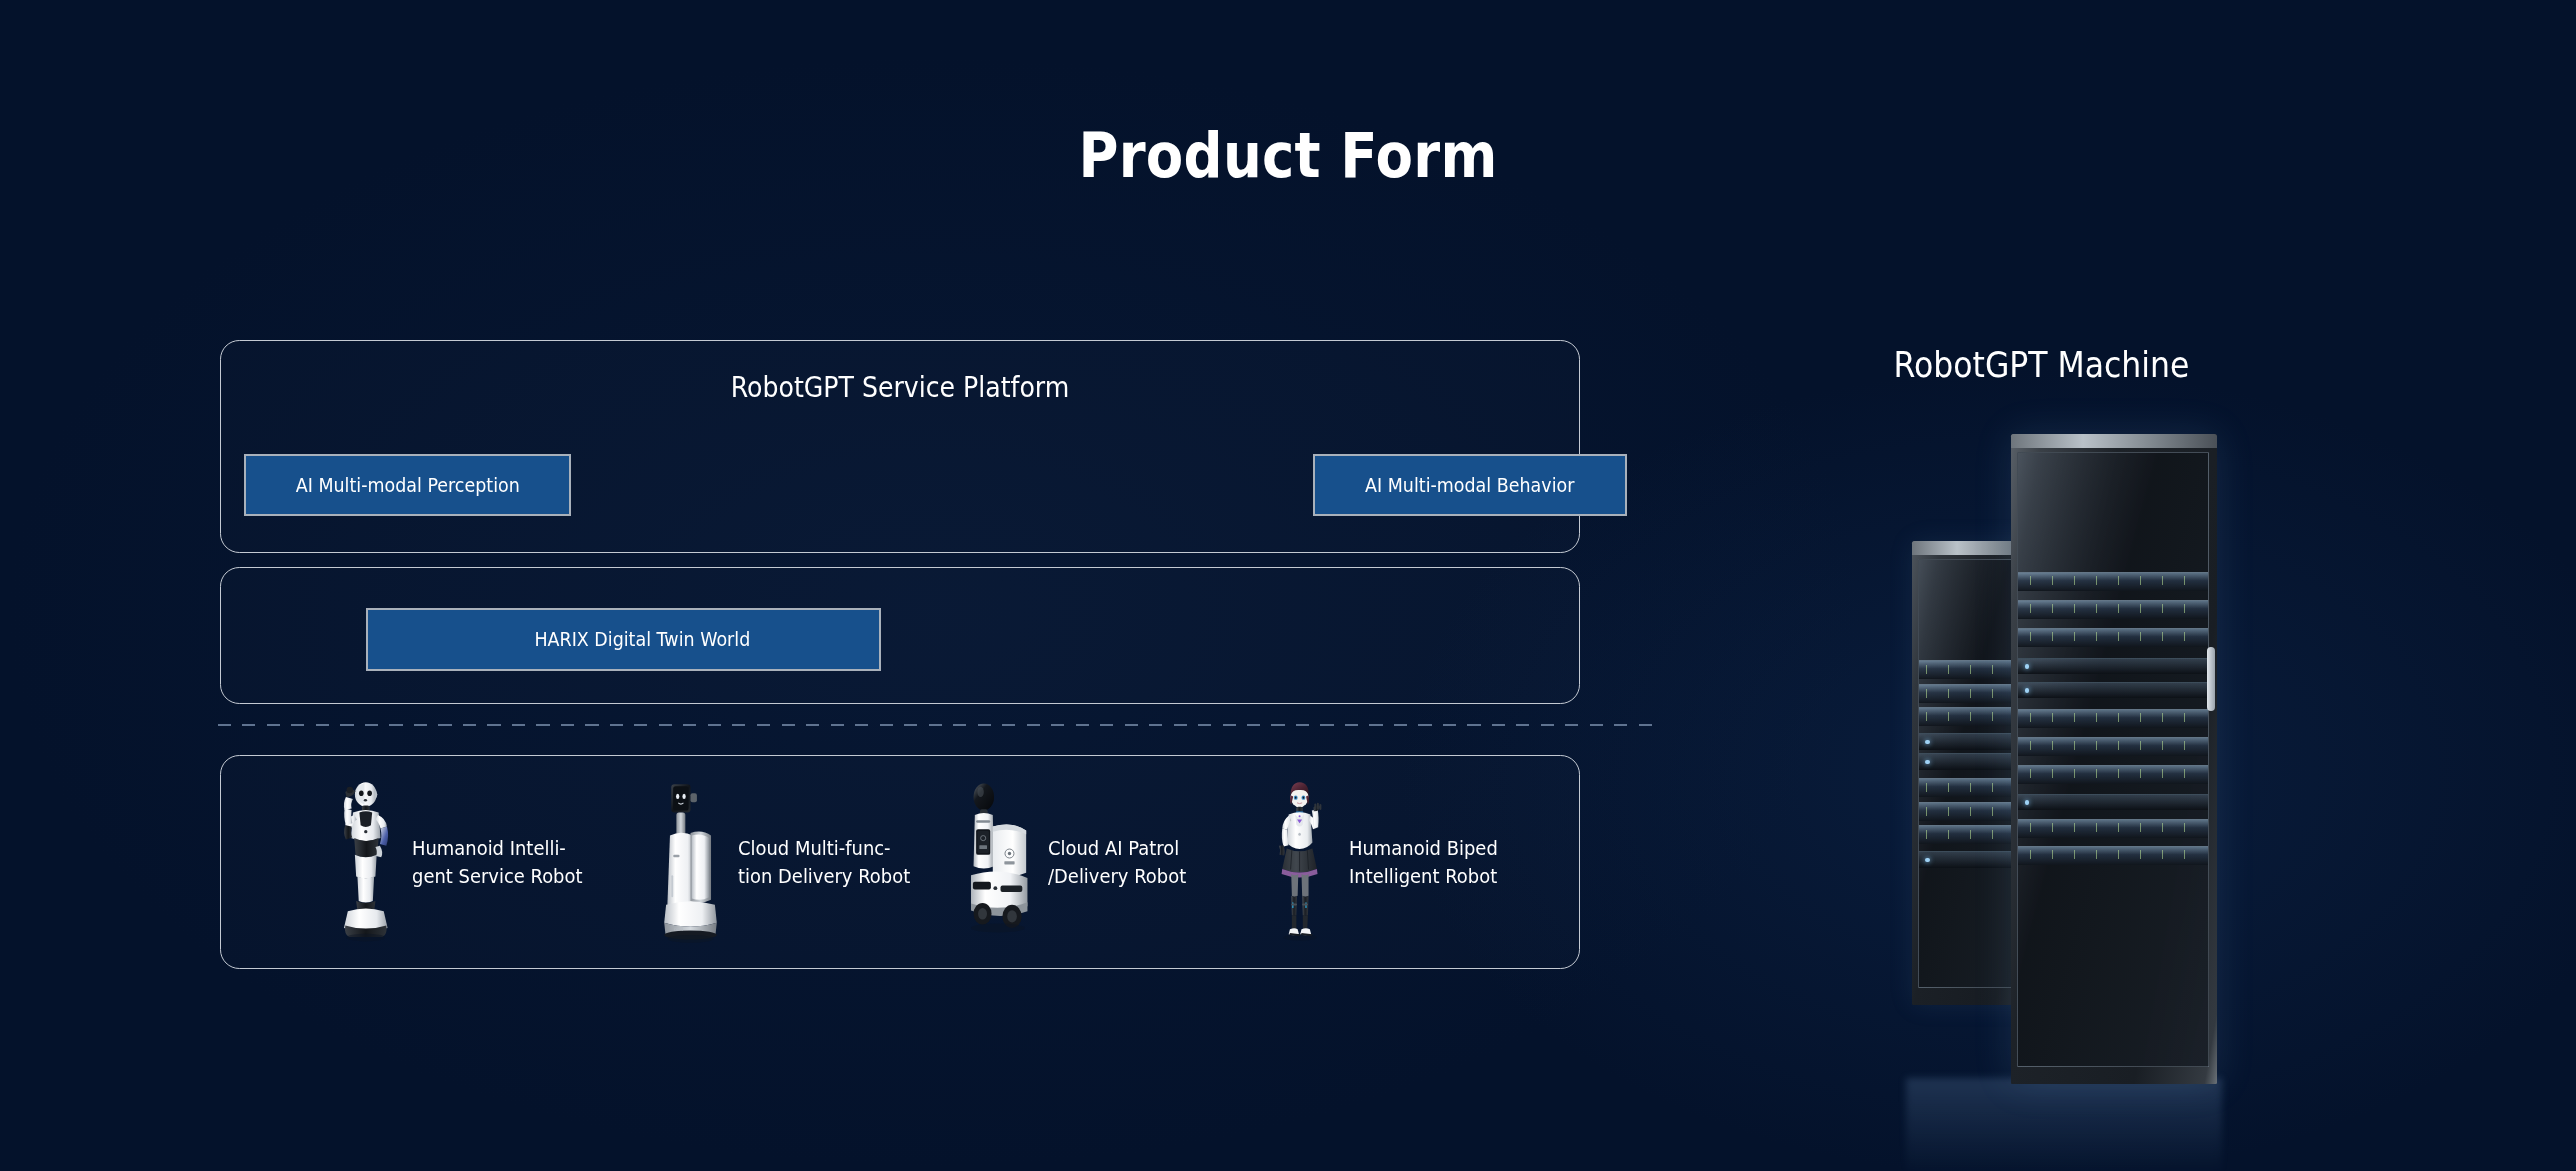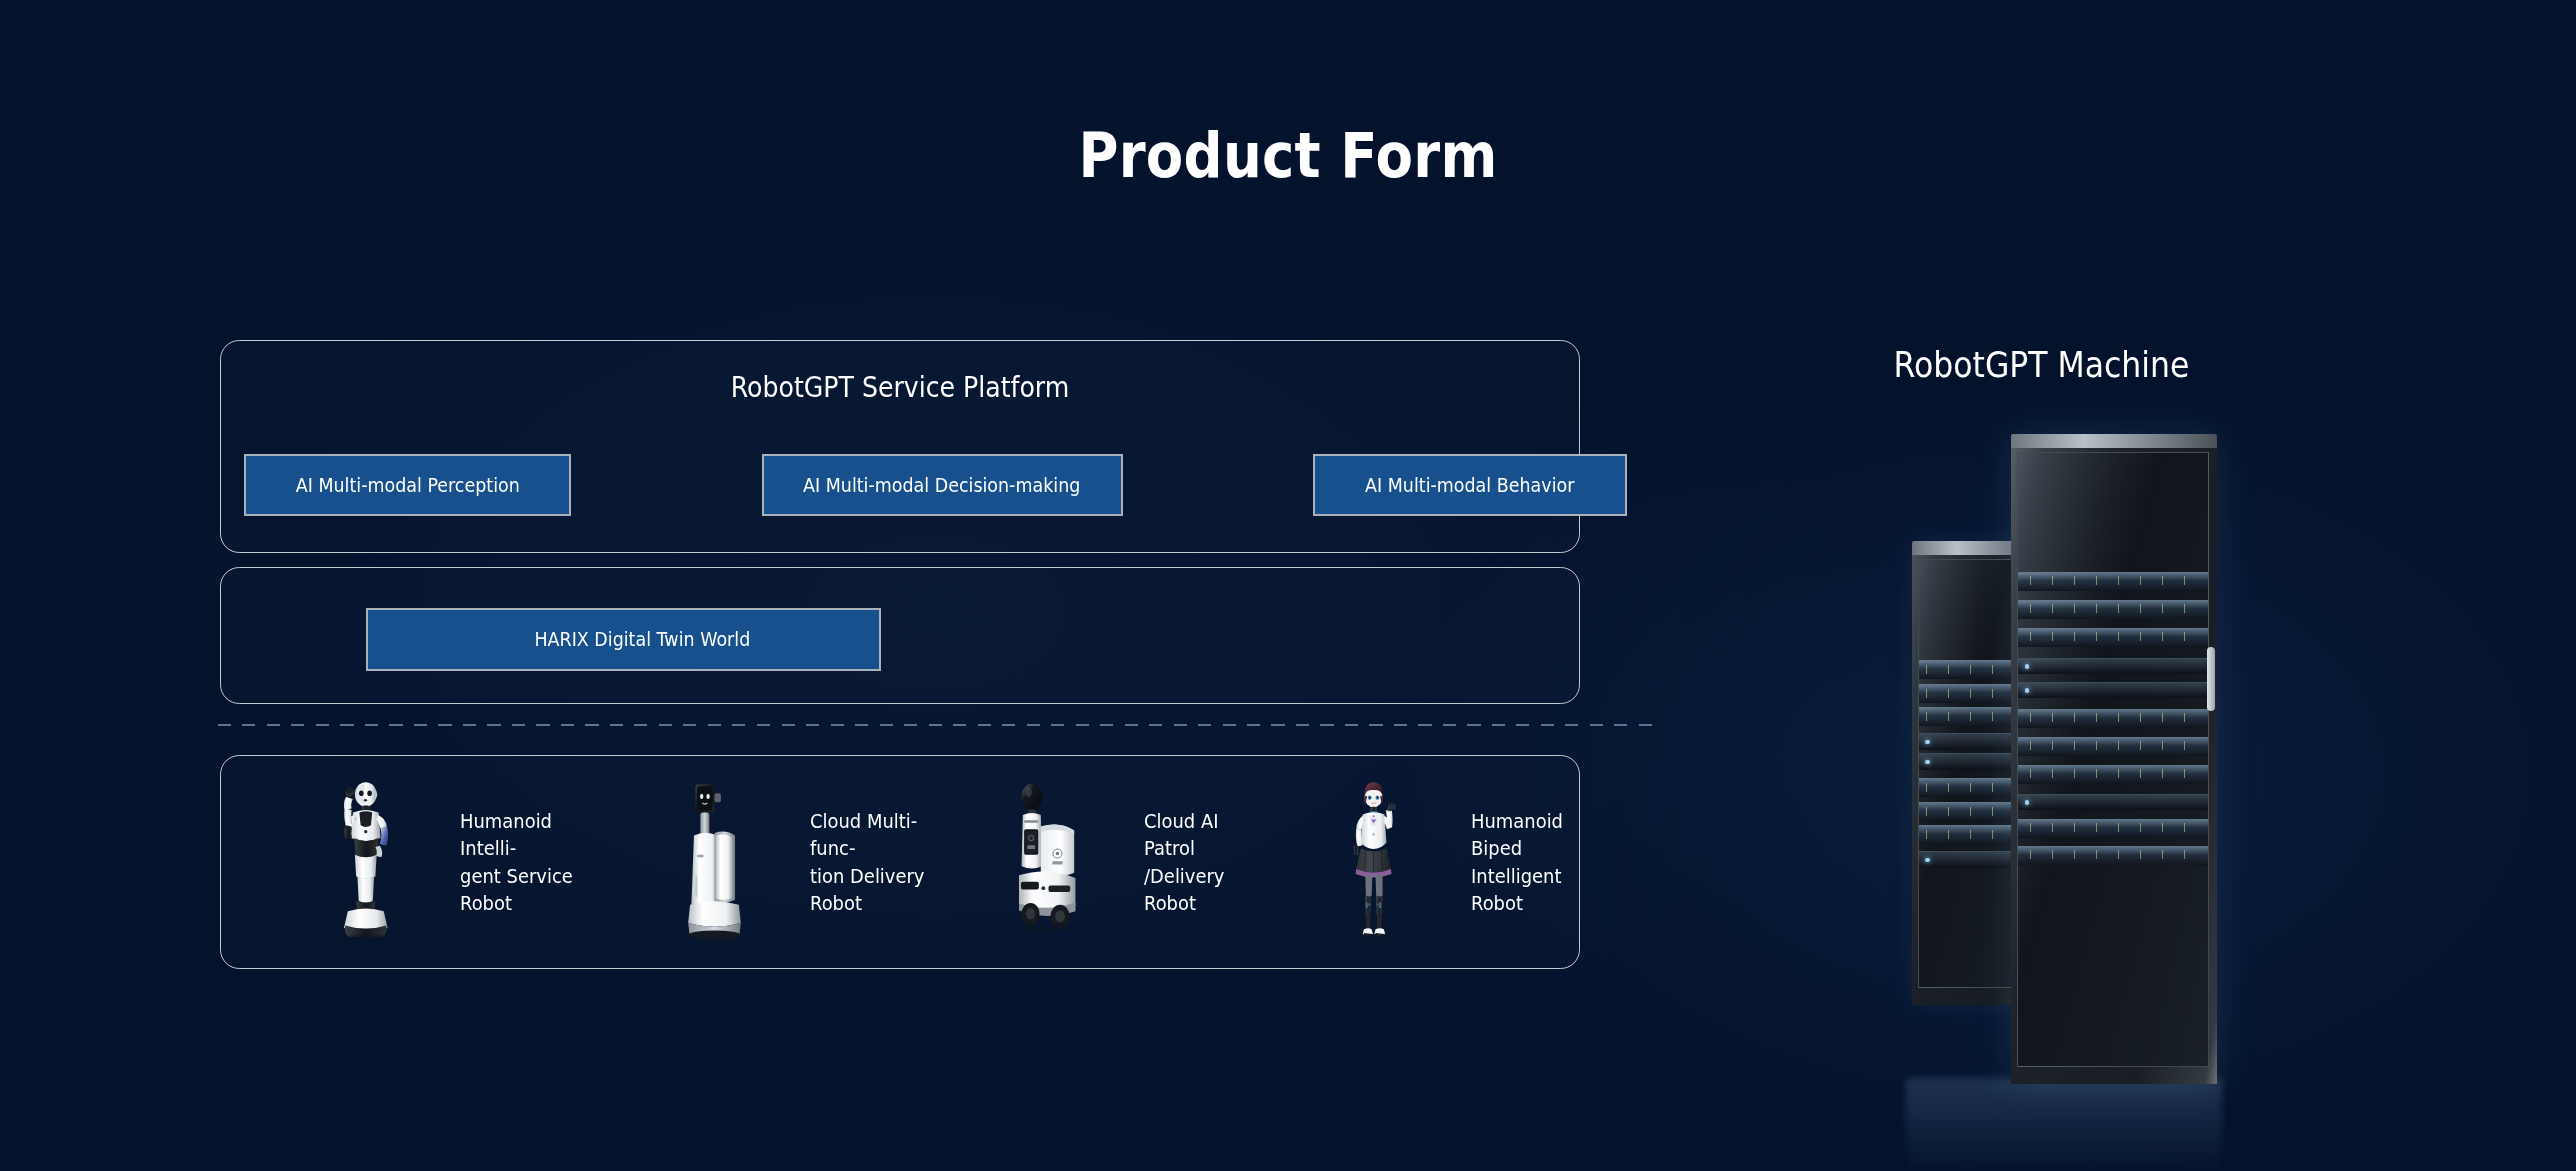--- a/index.html
+++ b/index.html
@@ -69,21 +69,21 @@
     position:absolute; left:218px; top:724px; width:1436px; height:1.9px;
     background-image:repeating-linear-gradient(to right,
       #5f7390 0px, #5f7390 13px, rgba(0,0,0,0) 13px, rgba(0,0,0,0) 24.5px);
   }
 
   
   #robot-row {
     position:absolute; left:41px; top:23px; width:1347px; height:167px;
     display:flex; align-items:center;
   }
-  .robot-cell { display:flex; align-items:center; height:100%;gap:48px; }
+  .robot-cell { display:flex; align-items:center; height:100%; }
   .robot-art  { position:relative; width:77px; height:167px; flex:none; }
   .robot-label {
     font-size:19.3px; color:#ffffff; line-height:1.42;
     white-space:pre-line; margin-left:9px;
     transform:scaleX(0.93); transform-origin:left center;
   }
   #robot-cell-0 { margin-left:64px; }
   #robot-cell-1 { margin-left:57px; }
   #robot-cell-2 { margin-left:39px; }
   #robot-cell-3 { margin-left:66px; }
@@ -159,23 +159,20 @@
 <body>
 
 <div id="page-title">Product Form</div>
 
 <div class="panel" id="panel-platform">
   <div class="panel-heading">RobotGPT Service Platform</div>
 
   <div class="chip-row" id="chip-row-capabilities">
     <div class="chip" id="chip-cap-0">
       <span class="chip-label">AI Multi-modal Perception</span>
-    </div>
-    <div class="chip" id="chip-cap-2">
-      <span class="chip-label">AI Multi-modal Decision-making</span>
     </div>
     <div class="chip" id="chip-cap-3">
       <span class="chip-label">AI Multi-modal Behavior</span>
     </div>
   </div>
 </div>
 
 <div class="panel" id="panel-harix">
   <div class="chip-row" id="chip-row-foundation">
     <div class="chip" id="chip-found-0">

